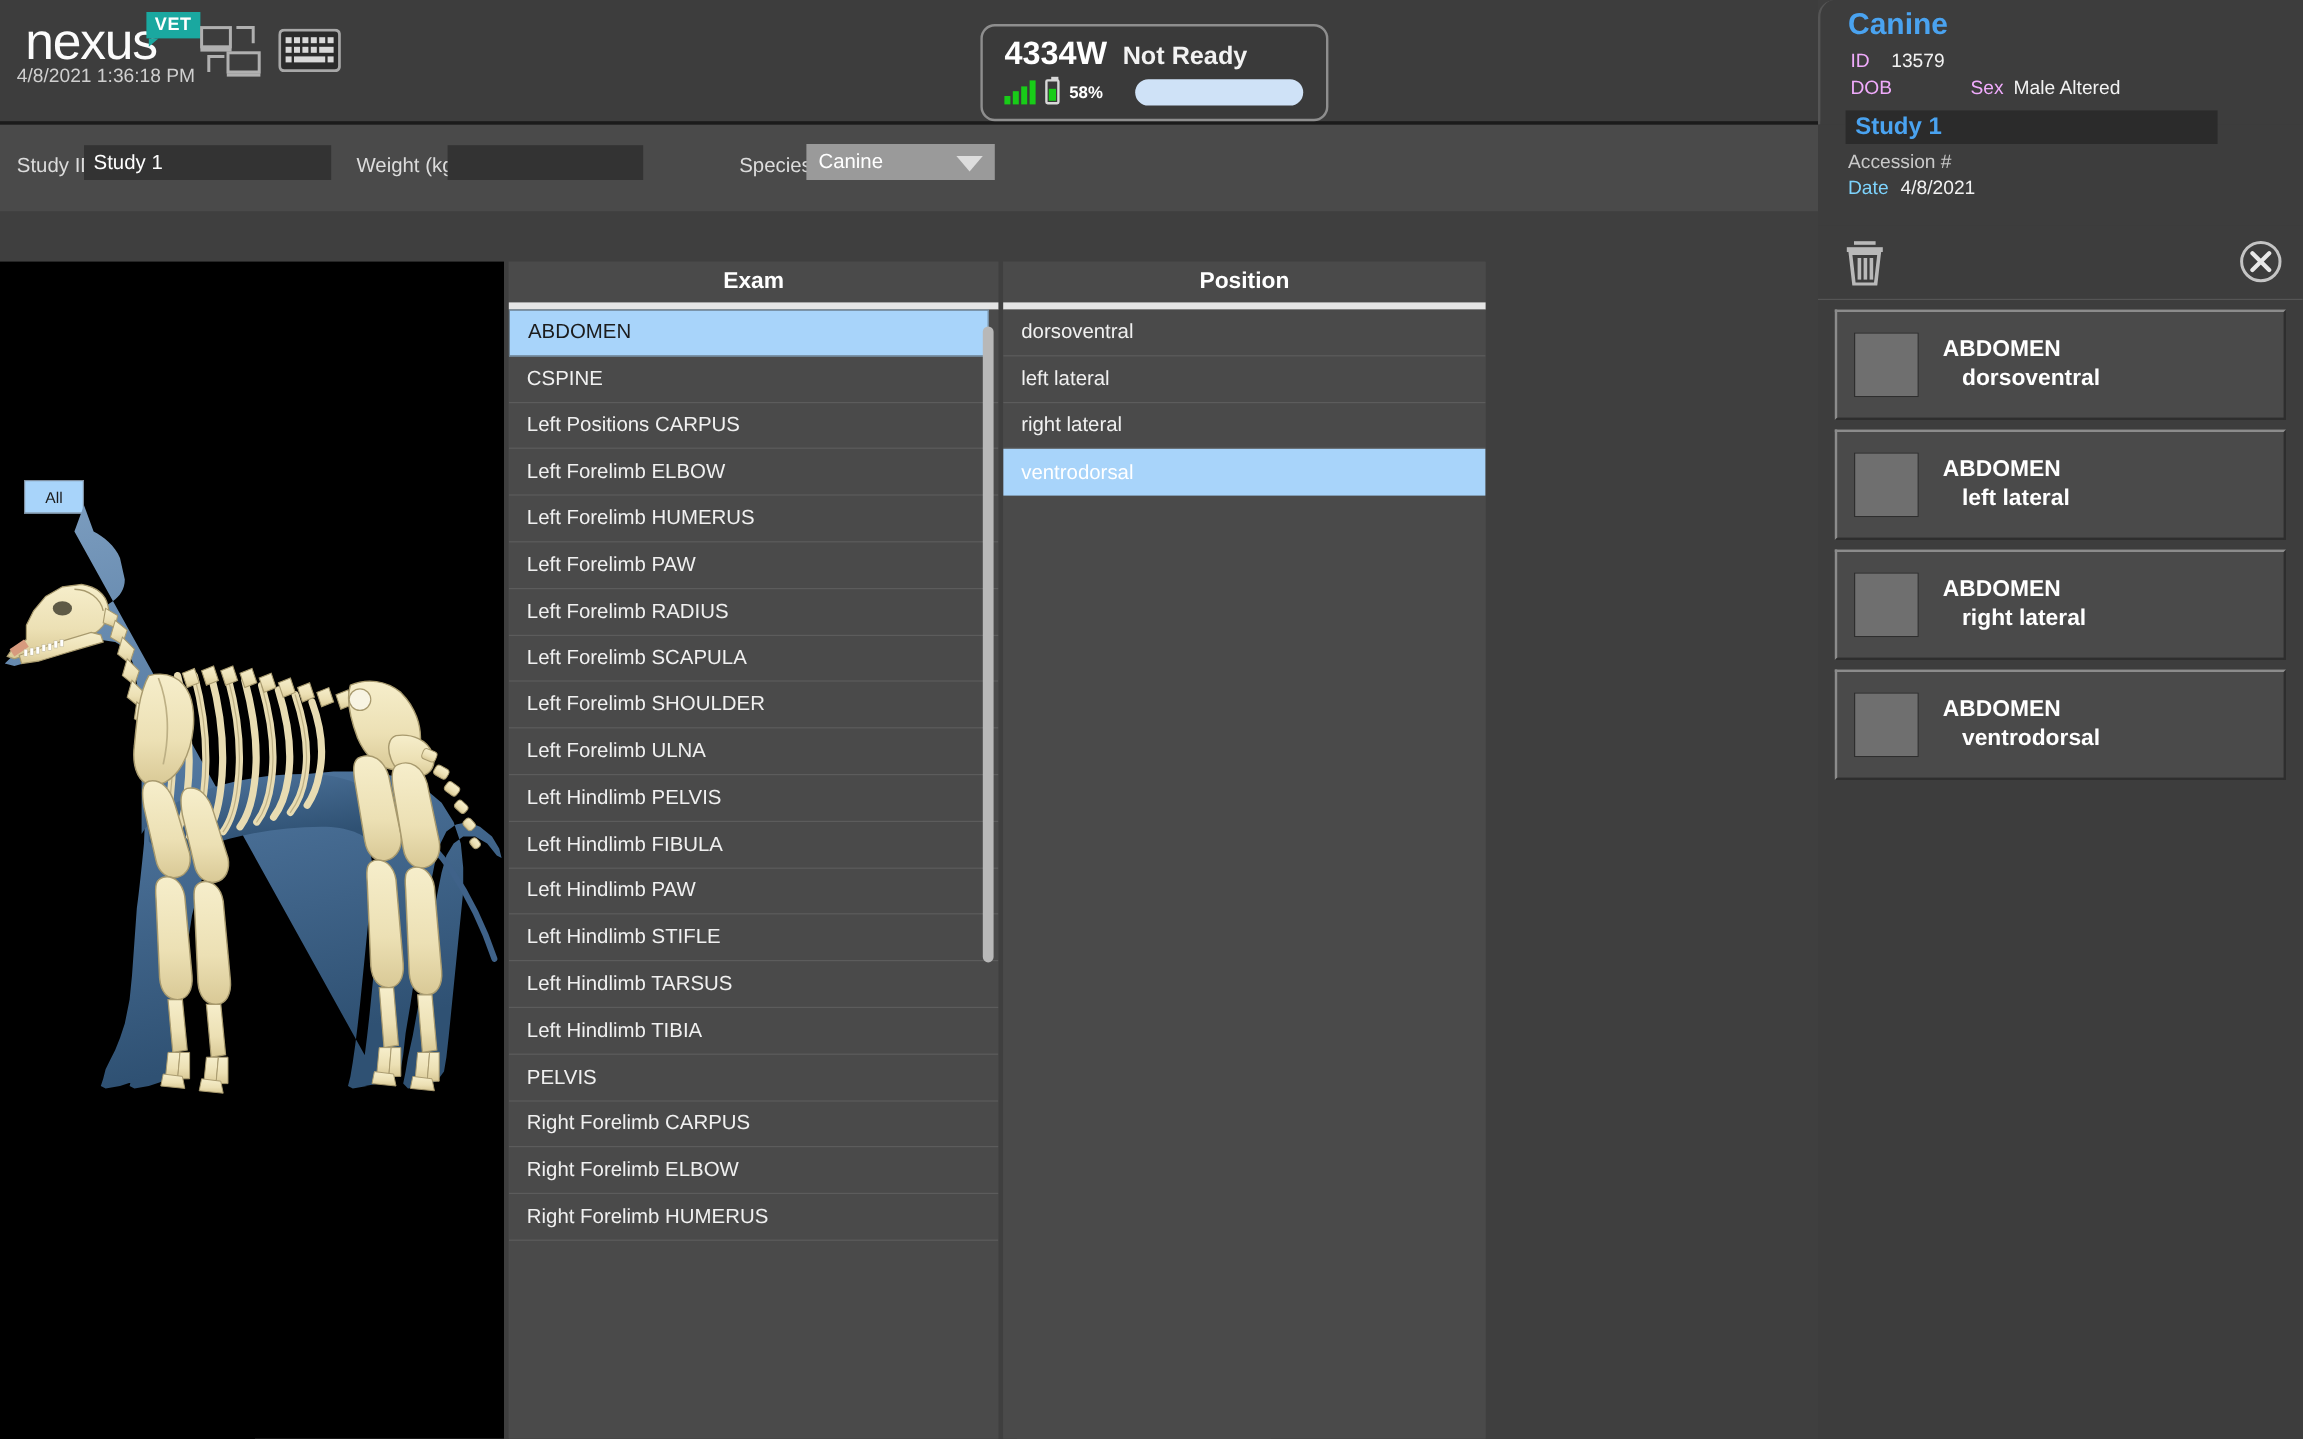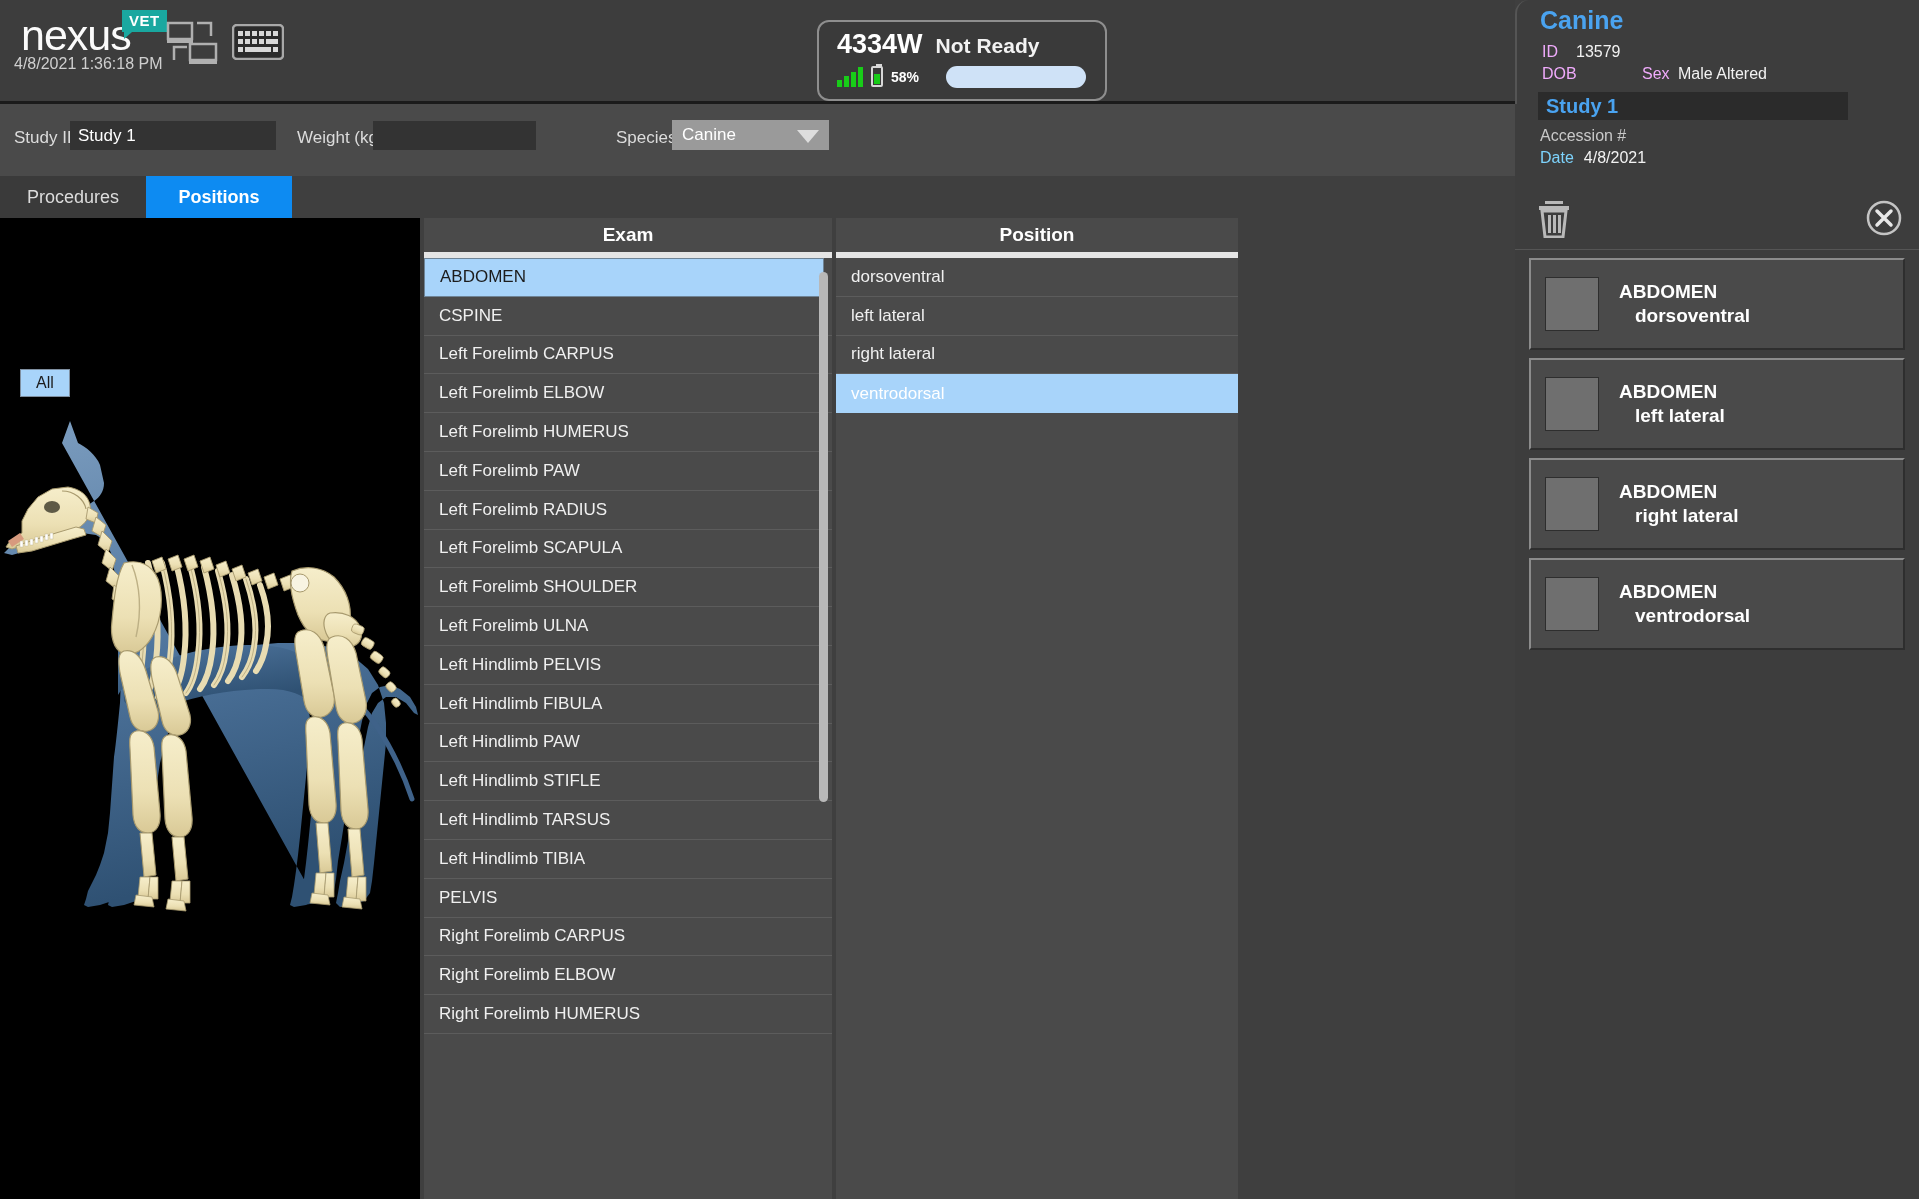--- a/index.html
+++ b/index.html
@@ -144,23 +144,23 @@
   .tab.active { background: #0d8bf2; color: #ffffff; font-weight: bold; }
   #tab-procedures { left: 0px; width: 146px; }
   #tab-positions { left: 146px; width: 146px; }
 
   
   .viewer {
     position: absolute; left: 0; top: 218px; width: 420px; height: 981px;
     background: #000000; overflow: hidden;
   }
   .all-btn {
-    position: absolute; left: 20px; top: 151px; width: 50px; height: 28px;
+    position: absolute; left: 20px; top: 182px; width: 50px; height: 28px;
     background: #a8d4fa; border: 1px solid #7f8fa0; color: #1b1b1b;
-    font-size: 16px; cursor: pointer; font-family: "Liberation Sans", sans-serif;
+    font-size: 13px; cursor: pointer; font-family: "Liberation Sans", sans-serif;
     display: flex; align-items: center; justify-content: center;
   }
   .dog-svg { position: absolute; left: 0px; top: 195px; }
 
   
   .exam-col { position: absolute; left: 424px; top: 218px; width: 408px; height: 981px; background: #4a4a4a; }
   .pos-col  { position: absolute; left: 836px; top: 218px; width: 402px; height: 981px; background: #4a4a4a; }
   .col-head {
     height: 40px; background: #4a4a4a; border-bottom: 6px solid #e5e5e5;
     display: flex; align-items: center; justify-content: center;
@@ -319,24 +319,20 @@
       <span>Accession #</span>
       <span></span>
     </div>
     <div class="date-row">
       <span style="color:#7dd3fc">Date</span>
       <span class="date-val">4/8/2021</span>
     </div>
 
   </div>
 
-  <div class="tabs">
-    <button class="tab inactive" id="tab-procedures">Procedures</button>
-    <button class="tab active" id="tab-positions">Positions</button>
-  </div>
 
   <div class="viewer">
     <button class="all-btn">All</button>
 
     <svg class="dog-svg" width="420" height="560" viewBox="0 0 420 560">
       <defs>
         <linearGradient id="bodyGrad" x1="0" y1="0" x2="0.2" y2="1">
           <stop offset="0%" stop-color="#7d9ec0"></stop>
           <stop offset="55%" stop-color="#4d739b"></stop>
           <stop offset="100%" stop-color="#2f5173"></stop>
@@ -647,21 +643,21 @@
       </g>
     </svg>
   </div>
 
   <div class="exam-col">
     <div class="col-head">Exam</div>
     <div class="col-body">
       <div id="exam-rows">
           <div class="list-row selected">ABDOMEN</div>
           <div class="list-row">CSPINE</div>
-          <div class="list-row">Left Forelimb CARPUS</div>
+          <div class="list-row">Left Positions CARPUS</div>
           <div class="list-row">Left Forelimb ELBOW</div>
           <div class="list-row">Left Forelimb HUMERUS</div>
           <div class="list-row">Left Forelimb PAW</div>
           <div class="list-row">Left Forelimb RADIUS</div>
           <div class="list-row">Left Forelimb SCAPULA</div>
           <div class="list-row">Left Forelimb SHOULDER</div>
           <div class="list-row">Left Forelimb ULNA</div>
           <div class="list-row">Left Hindlimb PELVIS</div>
           <div class="list-row">Left Hindlimb FIBULA</div>
           <div class="list-row">Left Hindlimb PAW</div>

